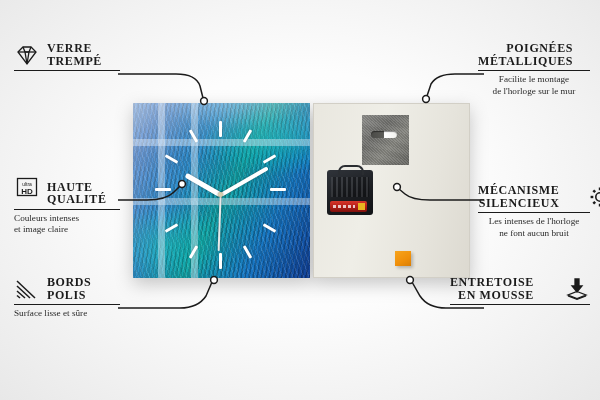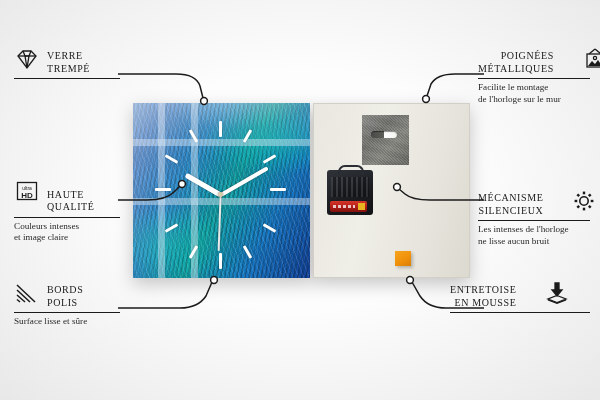--- a/index.html
+++ b/index.html
@@ -62,26 +62,26 @@
         background:linear-gradient(180deg,#d7352a 0%,#b11d17 55%,#7e110d 100%);}
   #batt:after{content:"";position:absolute;right:2px;top:2px;width:7px;height:7px;background:#e8b420;}
   #batt .bl{position:absolute;left:3px;top:4px;width:22px;height:3px;
         background:repeating-linear-gradient(90deg,rgba(255,255,255,.75) 0 3px,rgba(255,255,255,0) 3px 5px);}
   #foam{position:absolute;left:262px;top:148px;width:16px;height:15px;
         background:linear-gradient(150deg,#f7a41d 0%,#ef8f09 60%,#d97e05 100%);
         box-shadow:2px 2px 3px rgba(0,0,0,.22);}
   
   .callout{position:absolute;}
   .head{display:flex;align-items:center;gap:7px;}
-  .head.r{justify-content:flex-start;gap:28px;}
-  .ttl{font-family:"Liberation Serif",serif;font-weight:normal;font-size:10px;
-       letter-spacing:.6px;color:#1b1b1b;line-height:12.5px;text-transform:uppercase;margin-top:8px;}
+  .head.r{justify-content:space-between;gap:28px;}
+  .ttl{font-family:"Liberation Serif",serif;font-weight:bold;font-size:12px;
+       letter-spacing:.6px;color:#1b1b1b;line-height:12.5px;text-transform:uppercase;}
   .rule{height:1.4px;background:#1b1b1b;margin:3px 0 3px;}
   .desc{font-family:"Liberation Serif",serif;font-size:9.2px;color:#2a2a2a;line-height:11.2px;}
-  .desc.r{text-align:left;}
+  .desc.r{text-align:center;}
   .ico{width:26px;height:24px;flex:0 0 26px;display:block;}
   .ico svg{display:block;}
   #lines{position:absolute;left:0;top:0;width:600px;height:400px;pointer-events:none;}
 </style>
 </head>
 <body>
 
 <div id="stage">
 
   <div id="product">
@@ -254,21 +254,21 @@
                 <path d="M17.8,16.8 L19.7,18.7"></path>
             <path d="M19.7,5.3 L17.8,7.2"></path>
                 <path d="M8.2,16.8 L6.3,18.7"></path>
           </g>
         </g>
           </svg>
       </span>
     </div>
     <div class="rule"></div>
     <div class="desc r">
-      <span>Les intenses de l'horloge</span><br><span>ne lisse aucun bruit</span>
+      <span>Les intenses de l'horloge</span><br><span>ne font aucun bruit</span>
     </div>
   </div>
 
   <div class="callout" style="left:450px;top:276px;width:140px;">
     <div class="head r">
       <span class="ttl" style="text-align:right;">
         <span>ENTRETOISE</span><br><span>EN MOUSSE</span>
       </span>
       <span class="ico">
         <svg viewBox="0 0 26 24" width="26" height="24">

